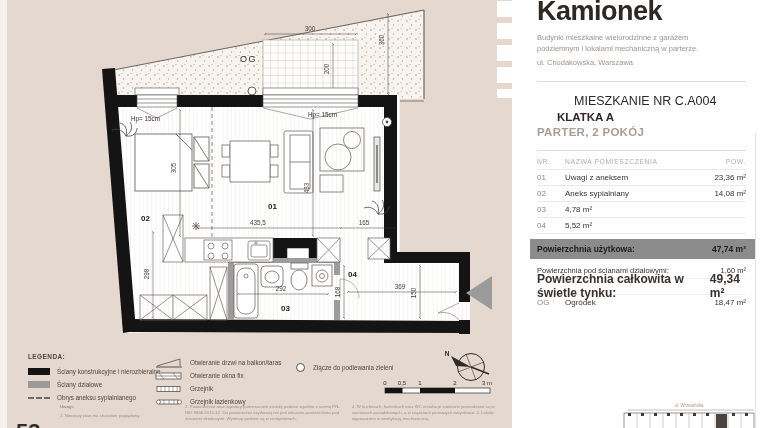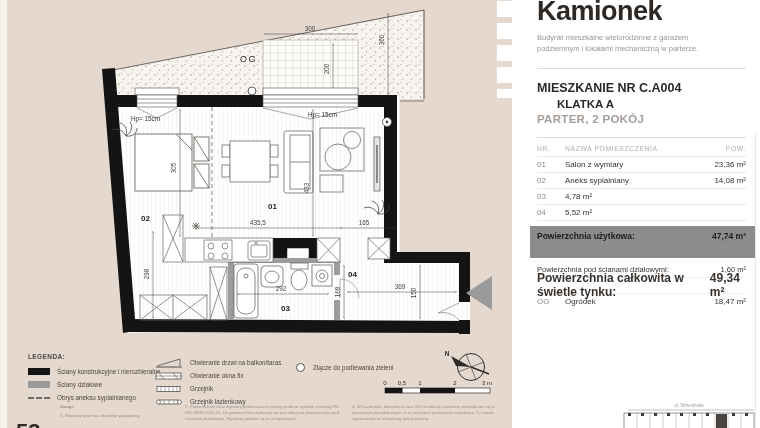--- a/index.html
+++ b/index.html
@@ -39,33 +39,33 @@
   
   .panel{position:absolute;left:512px;top:0;width:248px;height:428px;background:#fff;
          box-sizing:border-box;padding:0 14px 0 25px;}
   .brand{margin:-4px 0 0 0;font-size:27px;font-weight:bold;color:#2e2824;letter-spacing:-.5px;}
   .sub{margin:5px 0 0 0;font-size:7.5px;line-height:1.5;color:#9a948f;width:192px;}
   .addr{margin-top:2px;}
   hr{border:none;border-top:1px solid #dedad6;margin:0;}
   .hr1{margin-top:13px;}
   .hr2{margin-top:12px;}
   .apt{margin-top:12px;}
-  .apt-num{font-size:12.5px;font-weight:bold;color:#2e2824;}
+  .apt-num{font-size:12.5px;font-weight:normal;color:#2e2824;margin-left:37px;}
   .apt-stair{font-size:11.5px;font-weight:bold;color:#2e2824;margin-top:3px;margin-left:20px;}
   .apt-floor{font-size:11.5px;font-weight:bold;color:#a59d98;margin-top:3px;letter-spacing:.3px;}
   .thead{display:flex;align-items:center;height:15px;margin-top:3px;font-size:6.8px;
          color:#b3aca5;letter-spacing:.6px;border-bottom:1px solid #eceae7;}
   .c-nr{width:28px;flex:0 0 auto;}
   .c-name{flex:1;}
   .c-area{text-align:center;flex:0 0 auto;}
   .trow{display:flex;align-items:center;height:15px;font-size:8px;border-bottom:1px solid #eceae7;}
   .trow .c-nr{color:#8f8882;}
   .hl{display:flex;align-items:center;justify-content:space-between;height:20px;
       background:#8c8c8c;color:#1f1b18;font-weight:bold;font-size:8.5px;
-      margin:5px -10px 4px -7px;padding:0 10px 12px 7px;}
+      margin:5px -10px 4px -7px;padding:0 10px 0 7px;}
   .srow{display:flex;align-items:center;justify-content:space-between;height:15px;
         font-size:7.5px;border-bottom:1px solid #f0eeeb;}
   .srow.bold{font-weight:bold;font-size:12px;}
   .ogrow{display:flex;align-items:center;height:15px;font-size:8px;}
   .ogrow .c-nr{color:#8f8882;}
   .vrule{position:absolute;left:243px;top:133px;width:1px;height:295px;background:#e8e5e1;}
   .minimap{position:absolute;left:106px;top:401px;width:142px;height:30px;}
   .mm-street{font-size:4.5px;fill:#a39b95;}
 </style>
 </head>
@@ -389,37 +389,38 @@
         <span>4. W kuchniach, łazienkach oraz WC instalacje sanitarne prowadzone są w warstwach posadzkowych, a w częściach pionowych natynkowo.</span> <span>5. Lokale wyposażone w wentylację mechaniczną.</span>
       </div>
     </div>
 
     <div class="pagenum">53</div>
   </div>
 
   <div class="panel">
     <div class="brand">Kamionek</div>
     <p class="sub">Budynki mieszkalne wielorodzinne z garażem podziemnym i lokalami mechaniczną w parterze.</p>
+    <p class="sub addr">ul. Chodakowska, Warszawa</p>
     <hr class="hr1">
     <div class="apt">
       <div class="apt-num">MIESZKANIE NR C.A004</div>
       <div class="apt-stair">KLATKA A</div>
       <div class="apt-floor">PARTER, 2 POKÓJ</div>
     </div>
     <hr class="hr2">
 
     <div class="thead">
       <span class="c-nr">NR.</span>
       <span class="c-name">NAZWA POMIESZCZENIA</span>
       <span class="c-area">POW.</span>
     </div>
 
     <div class="trow">
       <span class="c-nr">01</span>
-      <span class="c-name">Salon z wymiary</span>
+      <span class="c-name">Uwagi z aneksem</span>
       <span class="c-area">23,36 m²</span>
     </div>
     <div class="trow">
       <span class="c-nr">02</span>
       <span class="c-name">Aneks sypialniany</span>
       <span class="c-area">14,08 m²</span>
     </div>
     <div class="trow">
       <span class="c-nr">03</span>
       <span class="c-area">4,78 m²</span>

